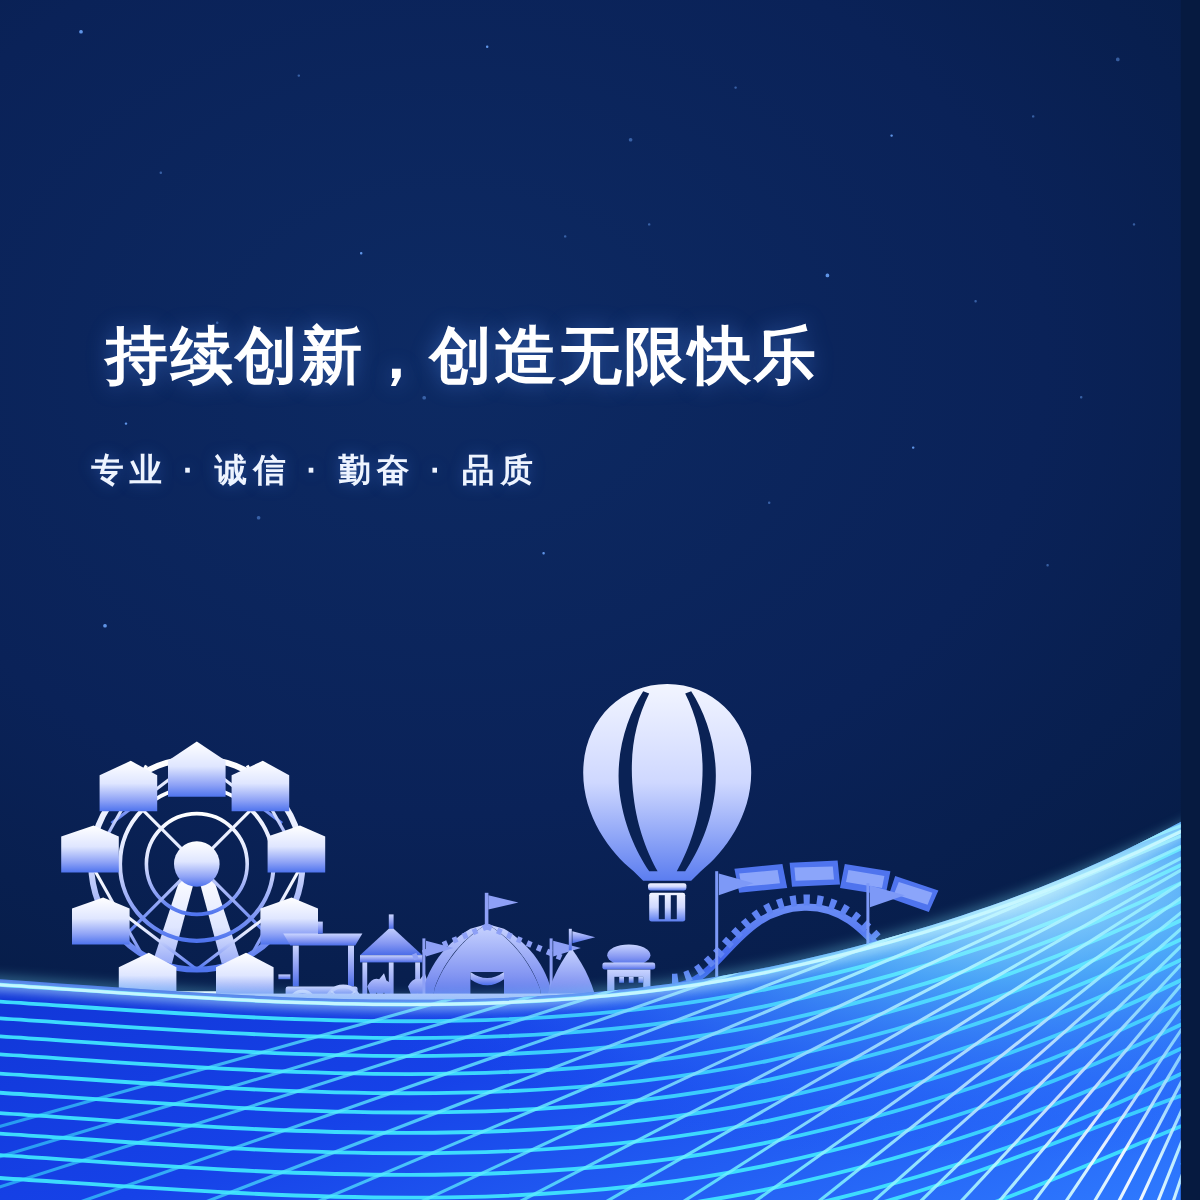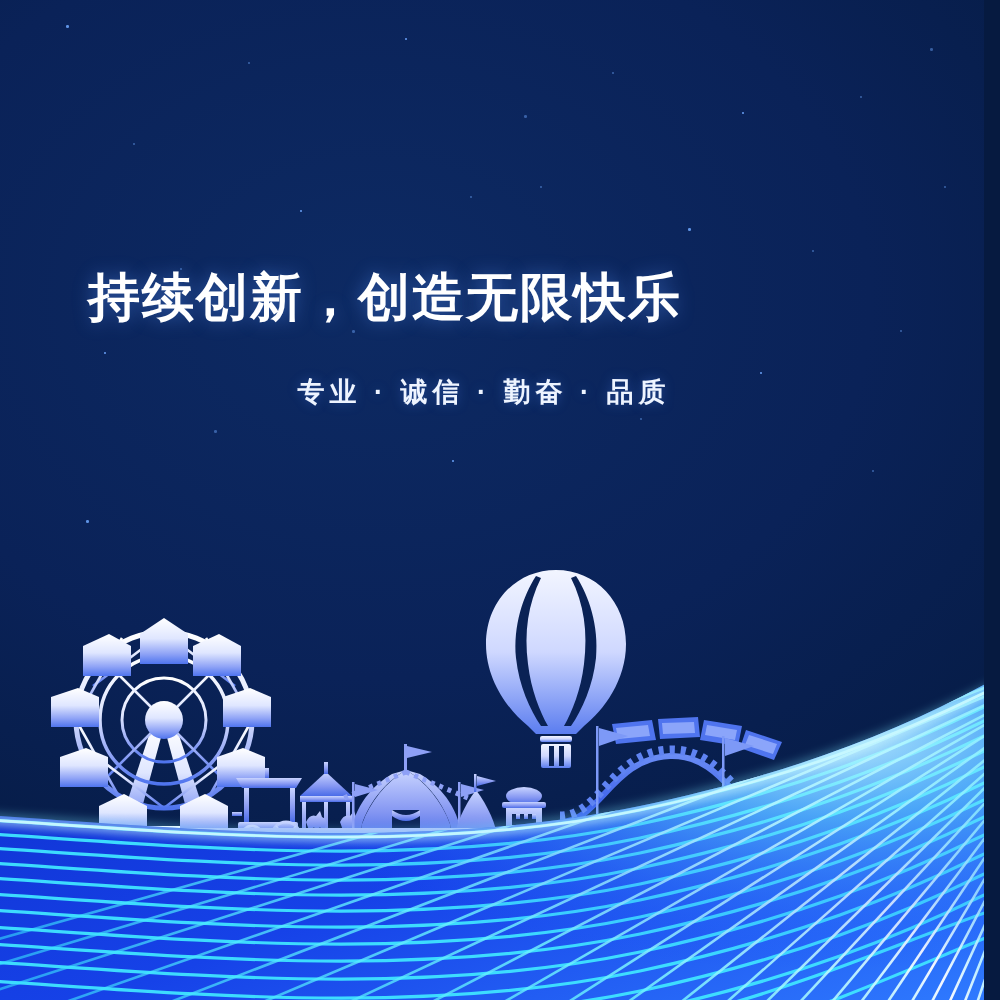--- a/index.html
+++ b/index.html
@@ -11,25 +11,24 @@
   .layer{position:absolute;inset:0;}
   #stars{pointer-events:none;}
   .star{position:absolute;border-radius:50%;background:#6fa8ff;}
   #headline{
     position:absolute;left:88px;top:268px;width:760px;
     color:#ffffff;font-size:52px;font-weight:bold;letter-spacing:2px;
     line-height:1.12;white-space:nowrap;
     text-shadow:0 0 18px rgba(90,150,255,.45);
   }
   #subhead{
-    position:absolute;left:104px;top:374px;width:760px;
+    position:absolute;left:76px;top:374px;width:760px;
     color:#eef4ff;font-size:27px;font-weight:bold;letter-spacing:5px;
     white-space:nowrap;
     text-shadow:0 0 12px rgba(80,140,255,.35);
-    text-align:center;
   }
   svg{display:block;}
   #park{position:absolute;left:0;top:540px;width:1000px;height:320px;}
   #wave{position:absolute;left:0;top:620px;width:1000px;height:380px;}
 </style>
 </head>
 <body>
 
 <div id="poster">
 

